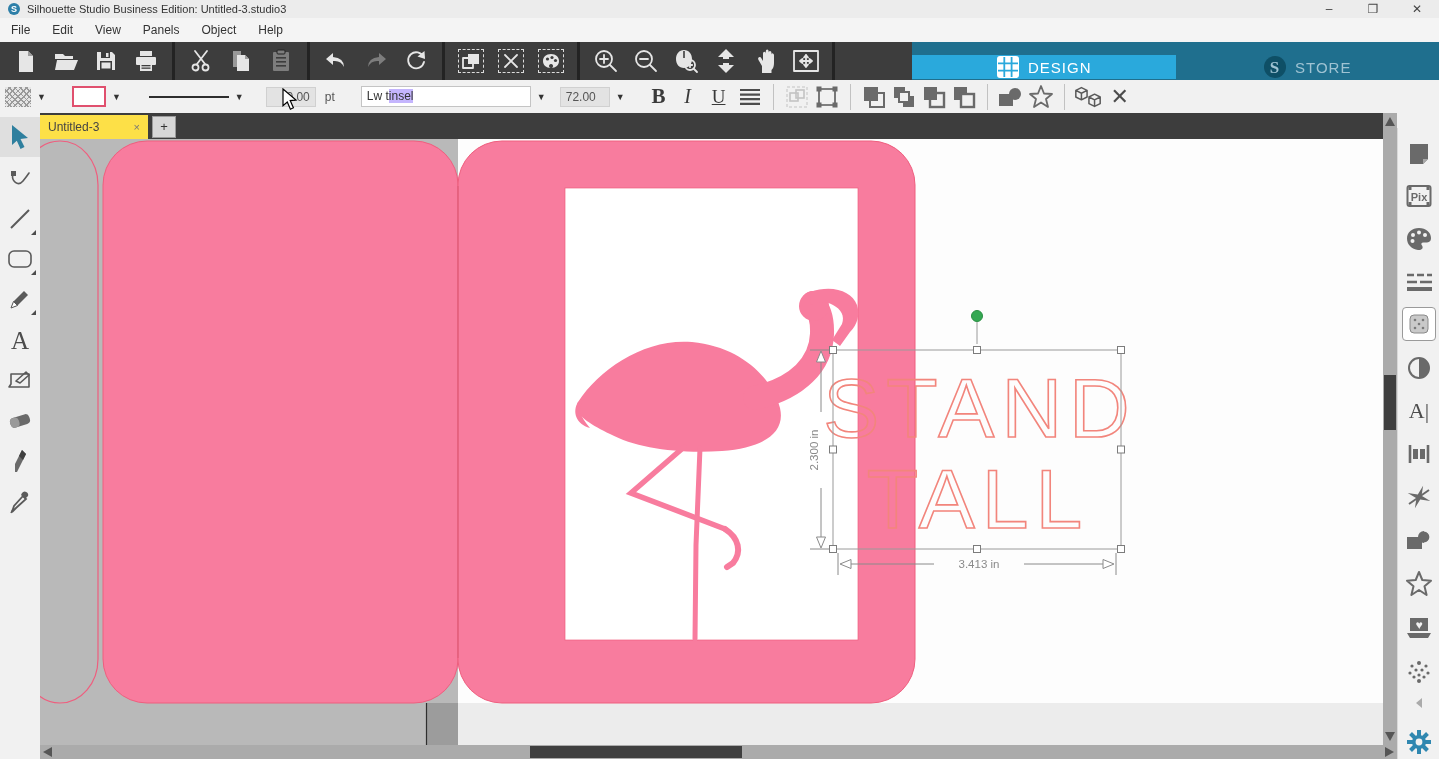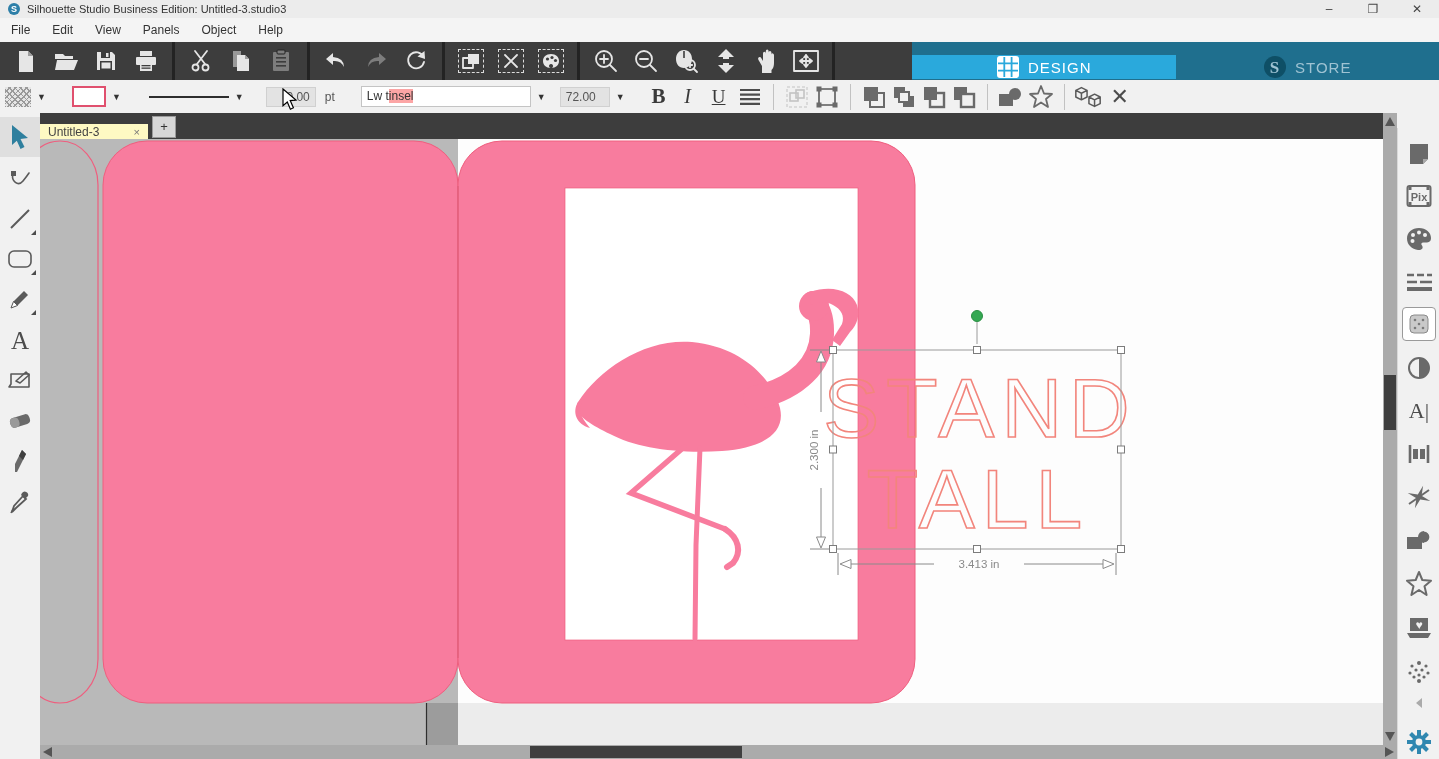--- a/index.html
+++ b/index.html
@@ -42,39 +42,39 @@
   .numbox{background:#e3e3e3;border:1px solid #d0d0d0;height:18px;line-height:18px;
           text-align:right;padding:0 5px;color:#555;font-size:12px;}
   .fontbox{background:#fff;border:1px solid #c4c4c4;height:19px;line-height:19px;
            padding:0 5px;color:#333;font-size:12px;}
   .vsep{width:1px;height:26px;background:#c2c2c2;margin:0 8px;}
   .optbtn{width:30px;height:28px;display:flex;align-items:center;justify-content:center;}
   .g{stroke:#5a5a5a;fill:none;stroke-width:1.6;stroke-linejoin:round;stroke-linecap:round;}
   .gf{fill:#6a6a6a;}
   
   #tabbar{left:40px;top:113px;width:1343px;height:26px;background:#3d3d3d;display:flex;align-items:flex-end;}
-  #doctab{width:92px;height:15px;background:#fef9c3;display:flex;align-items:center;
+  #doctab{width:92px;height:24px;background:#fde047;display:flex;align-items:center;
           font-size:12px;color:#444;padding:0 8px;justify-content:space-between;}
   #newtab{width:22px;height:20px;background:#d7d7d7;border:1px solid #9a9a9a;margin:0 0 1px 4px;
           text-align:center;line-height:20px;font-size:13px;color:#333;}
   
   #lbar{left:0;top:113px;width:40px;height:646px;background:#f1f1f1;}
   #rbar{left:1397px;top:128px;width:42px;height:646px;background:#f1f1f1;border-left:1px solid #d9d9d9;}
   .ltool{position:absolute;left:0;width:40px;height:40px;display:flex;align-items:center;justify-content:center;}
   .ltool.active{background:#dfdfdf;}
   .rtool{position:absolute;left:0;width:42px;height:36px;display:flex;align-items:center;justify-content:center;}
   .fly{position:absolute;right:4px;bottom:4px;width:0;height:0;
        border-left:5px solid transparent;border-bottom:5px solid #4c4c4c;}
   
   #canvas{left:40px;top:139px;width:1343px;height:606px;}
   #vsb{left:1383px;top:113px;width:14px;height:632px;background:#ababab;}
   #hsb{left:40px;top:745px;width:1357px;height:14px;background:#ababab;}
   .thumb{position:absolute;background:#3f3f3f;}
   #cursor{left:281px;top:88px;width:18px;height:24px;pointer-events:none;z-index:50;}
-  .selhl{background:#fca5a5;margin-top:19px;}
+  .selhl{background:#c4b5fd;margin-top:19px;}
 </style>
 </head>
 <body>
 
 <div id="app">
 
   <div id="titlebar" class="abs">
     <span class="logo"></span>
     <span>Silhouette Studio Business Edition: Untitled-3.studio3</span>
     <span style="flex:1"></span>

